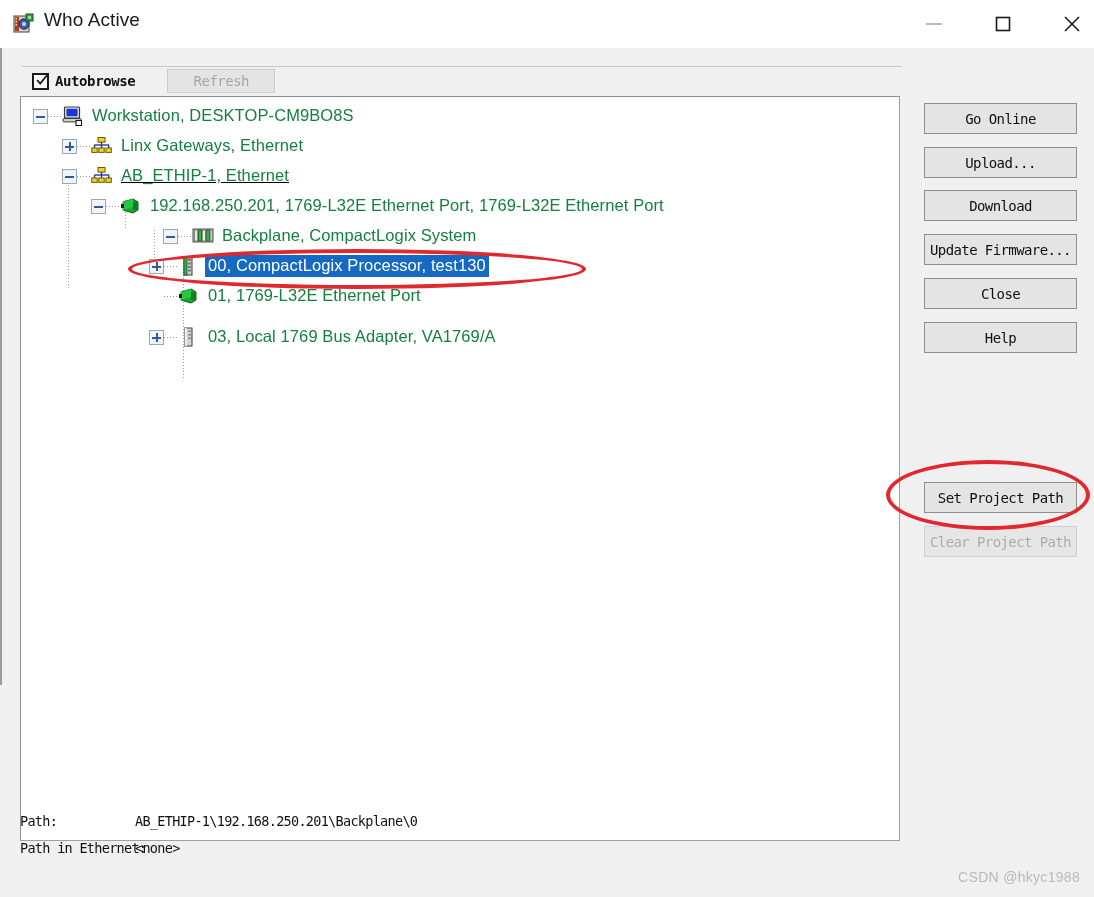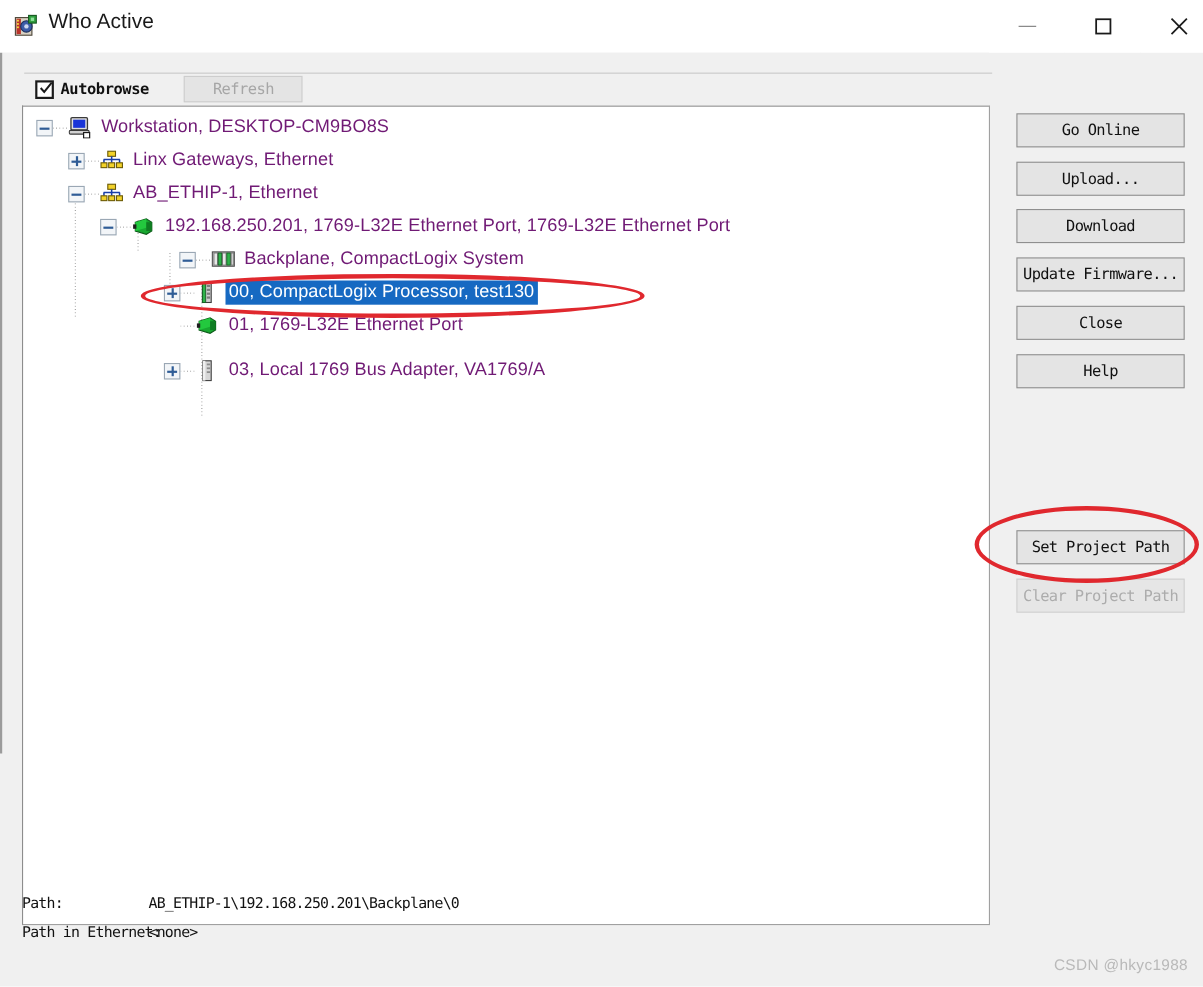--- a/index.html
+++ b/index.html
@@ -149,21 +149,21 @@
   .tree-row {
     position: absolute;
     height: 26px;
     display: flex;
     align-items: center;
     white-space: nowrap;
   }
   .tree-label {
     font-family: "Liberation Sans", sans-serif;
     font-size: 16.5px;
-    color: #701a75;
+    color: #15803d;
     padding: 1px 3px 2px 3px;
     letter-spacing: 0.1px;
   }
   .tree-row.selected .tree-label {
     background: #1669c2;
     color: #ffffff;
   }
 
   
   .expander {
@@ -354,21 +354,21 @@
             <line x1="10.5" y1="9" x2="10.5" y2="12" stroke="#1b3fa8" stroke-width="1.4"></line>
             <line x1="17.7" y1="9" x2="17.7" y2="12" stroke="#1b3fa8" stroke-width="1.4"></line>
             <rect x="0.8" y="12" width="5.4" height="4.4" fill="#f2d22a" stroke="#6b5a05" stroke-width="1"></rect>
             <rect x="7.8" y="12" width="5.4" height="4.4" fill="#f2d22a" stroke="#6b5a05" stroke-width="1"></rect>
             <rect x="14.9" y="12" width="5.4" height="4.4" fill="#f2d22a" stroke="#6b5a05" stroke-width="1"></rect>
           </svg>
         </div>
         <div class="tree-label">Linx Gateways, Ethernet</div>
       </div>
 
-      <div class="tree-row" style="left:41px; top:66px;">
+      <div class="tree-row" style="left:41px; top:66px;text-decoration:underline;">
         <div class="expander"></div>
         <div class="dot-conn"></div>
         <div class="node-icon">
           <svg width="22" height="20" viewBox="0 0 22 20">
             <rect x="7" y="1.5" width="7" height="4.6" fill="#f2d22a" stroke="#6b5a05" stroke-width="1"></rect>
             <line x1="10.5" y1="6" x2="10.5" y2="9" stroke="#1b3fa8" stroke-width="1.4"></line>
             <line x1="3.2" y1="9" x2="18" y2="9" stroke="#1b3fa8" stroke-width="1.4"></line>
             <line x1="3.5" y1="9" x2="3.5" y2="12" stroke="#1b3fa8" stroke-width="1.4"></line>
             <line x1="10.5" y1="9" x2="10.5" y2="12" stroke="#1b3fa8" stroke-width="1.4"></line>
             <line x1="17.7" y1="9" x2="17.7" y2="12" stroke="#1b3fa8" stroke-width="1.4"></line>

